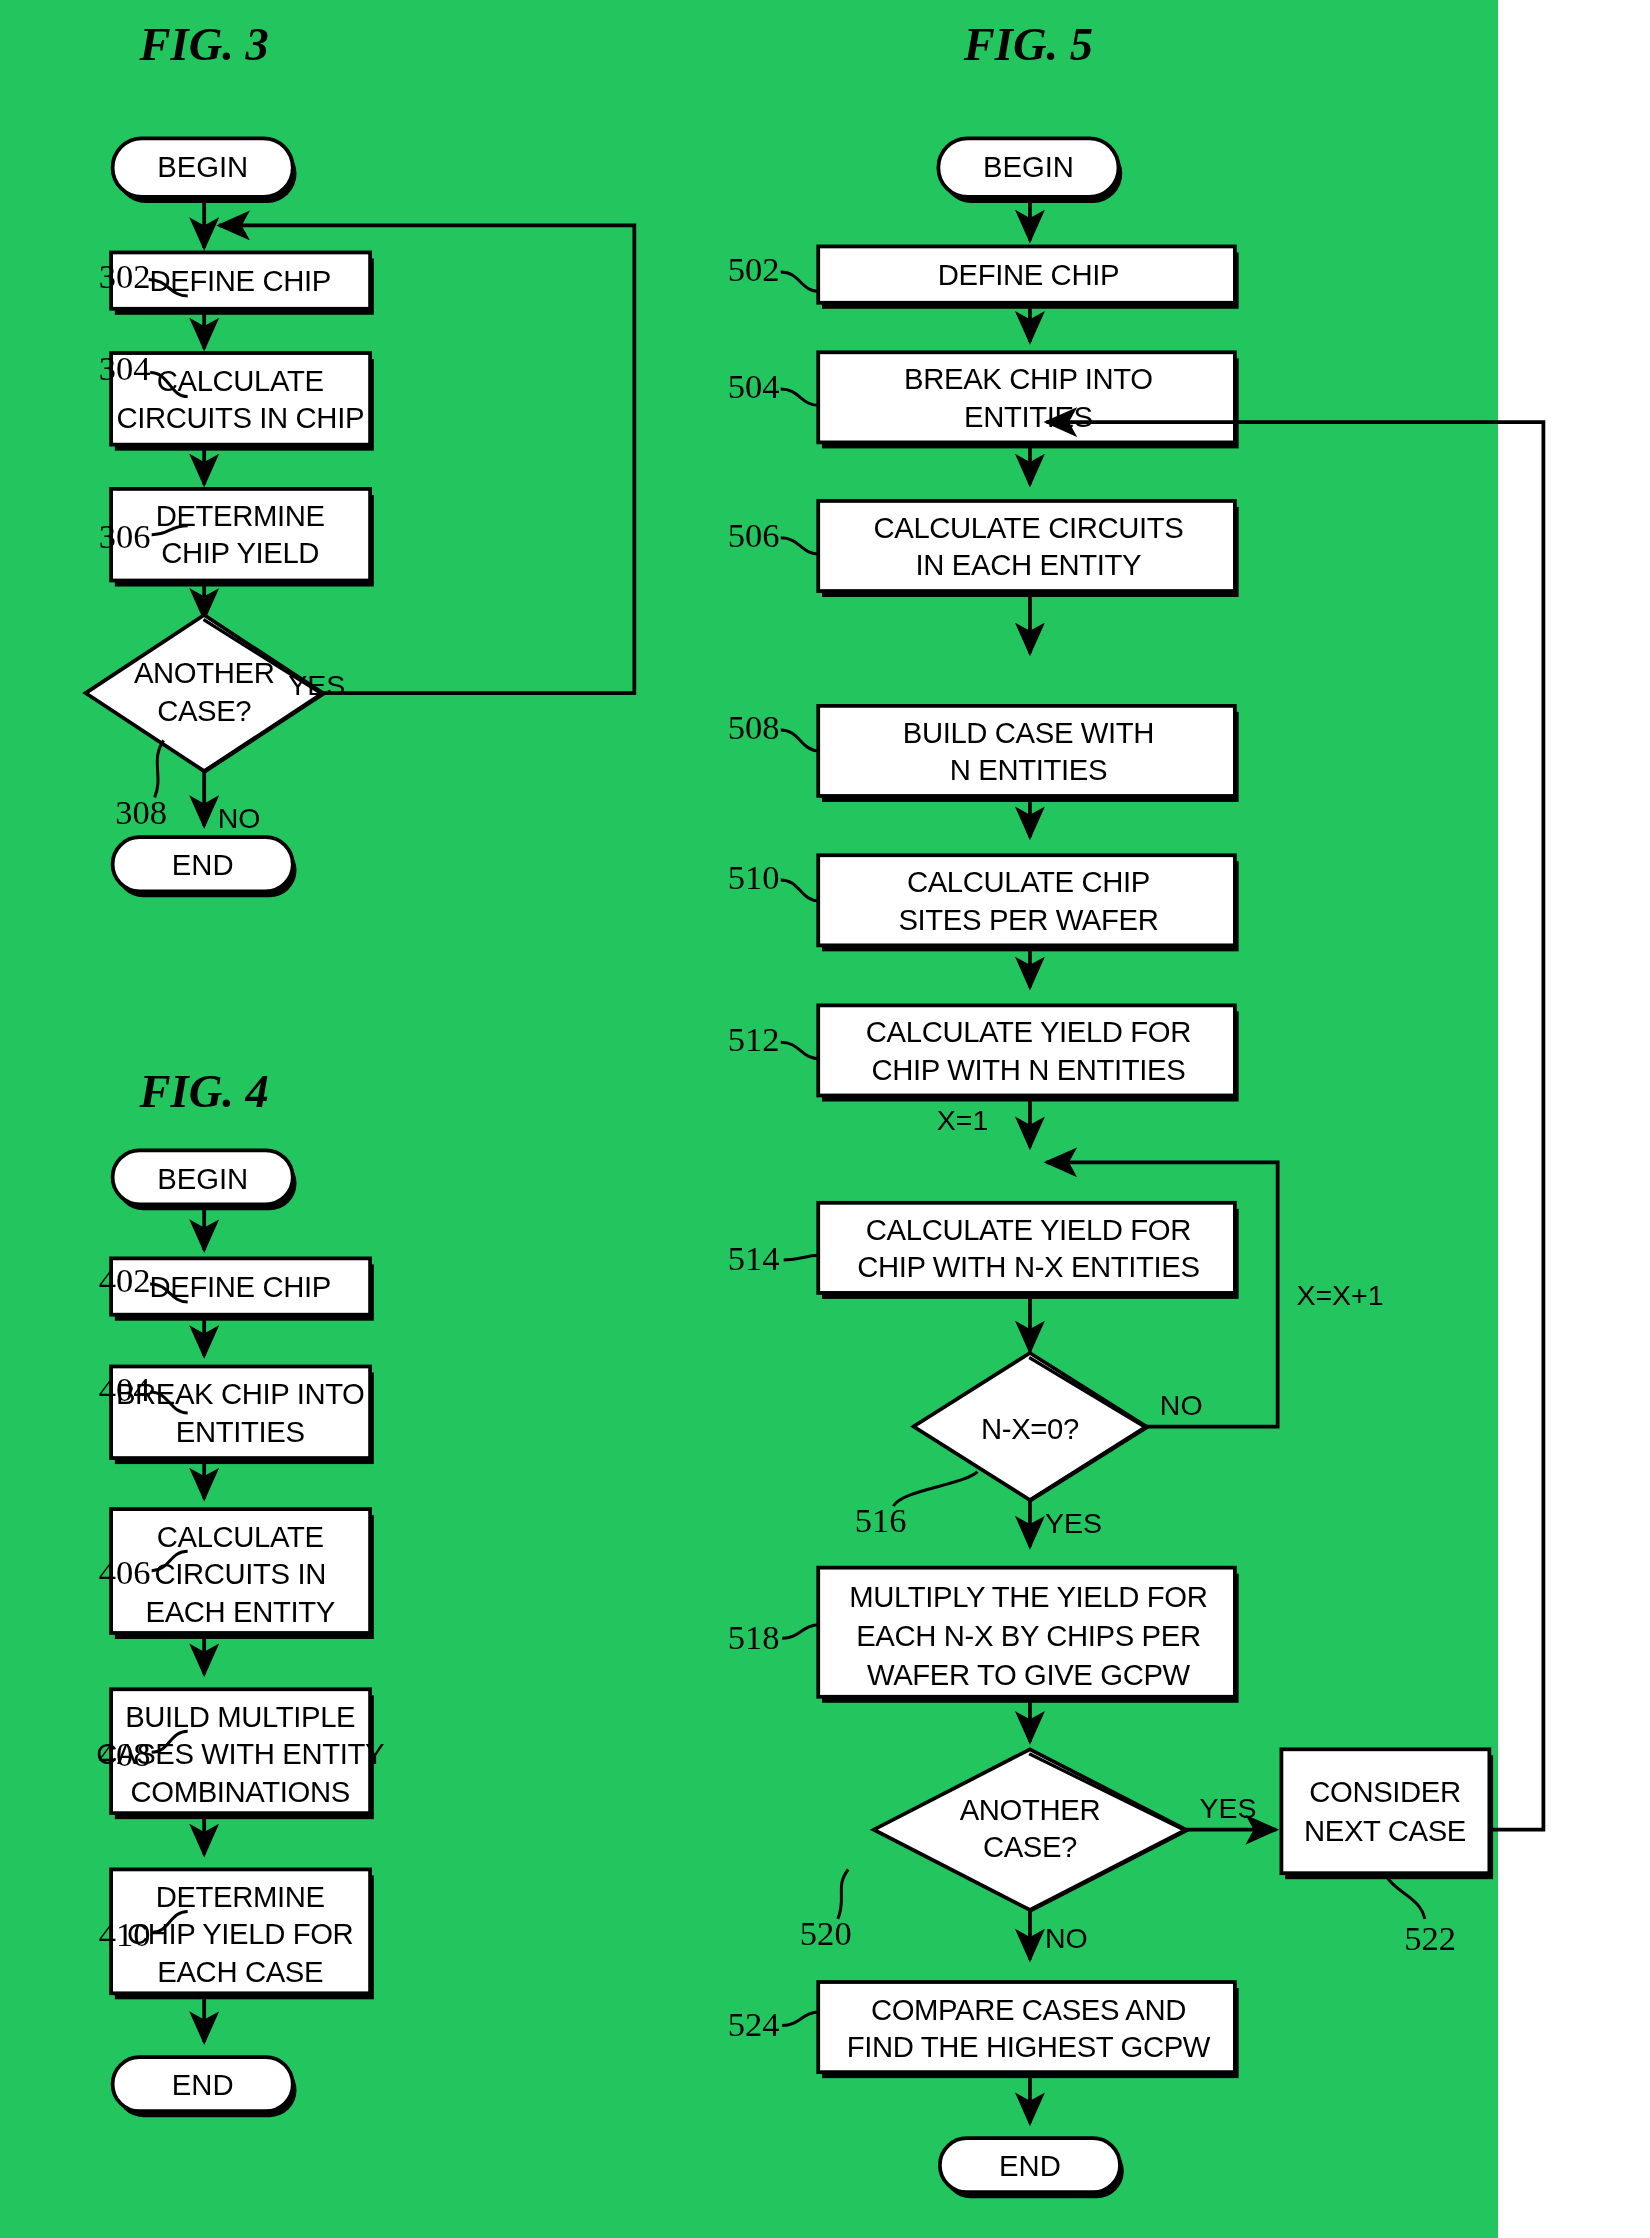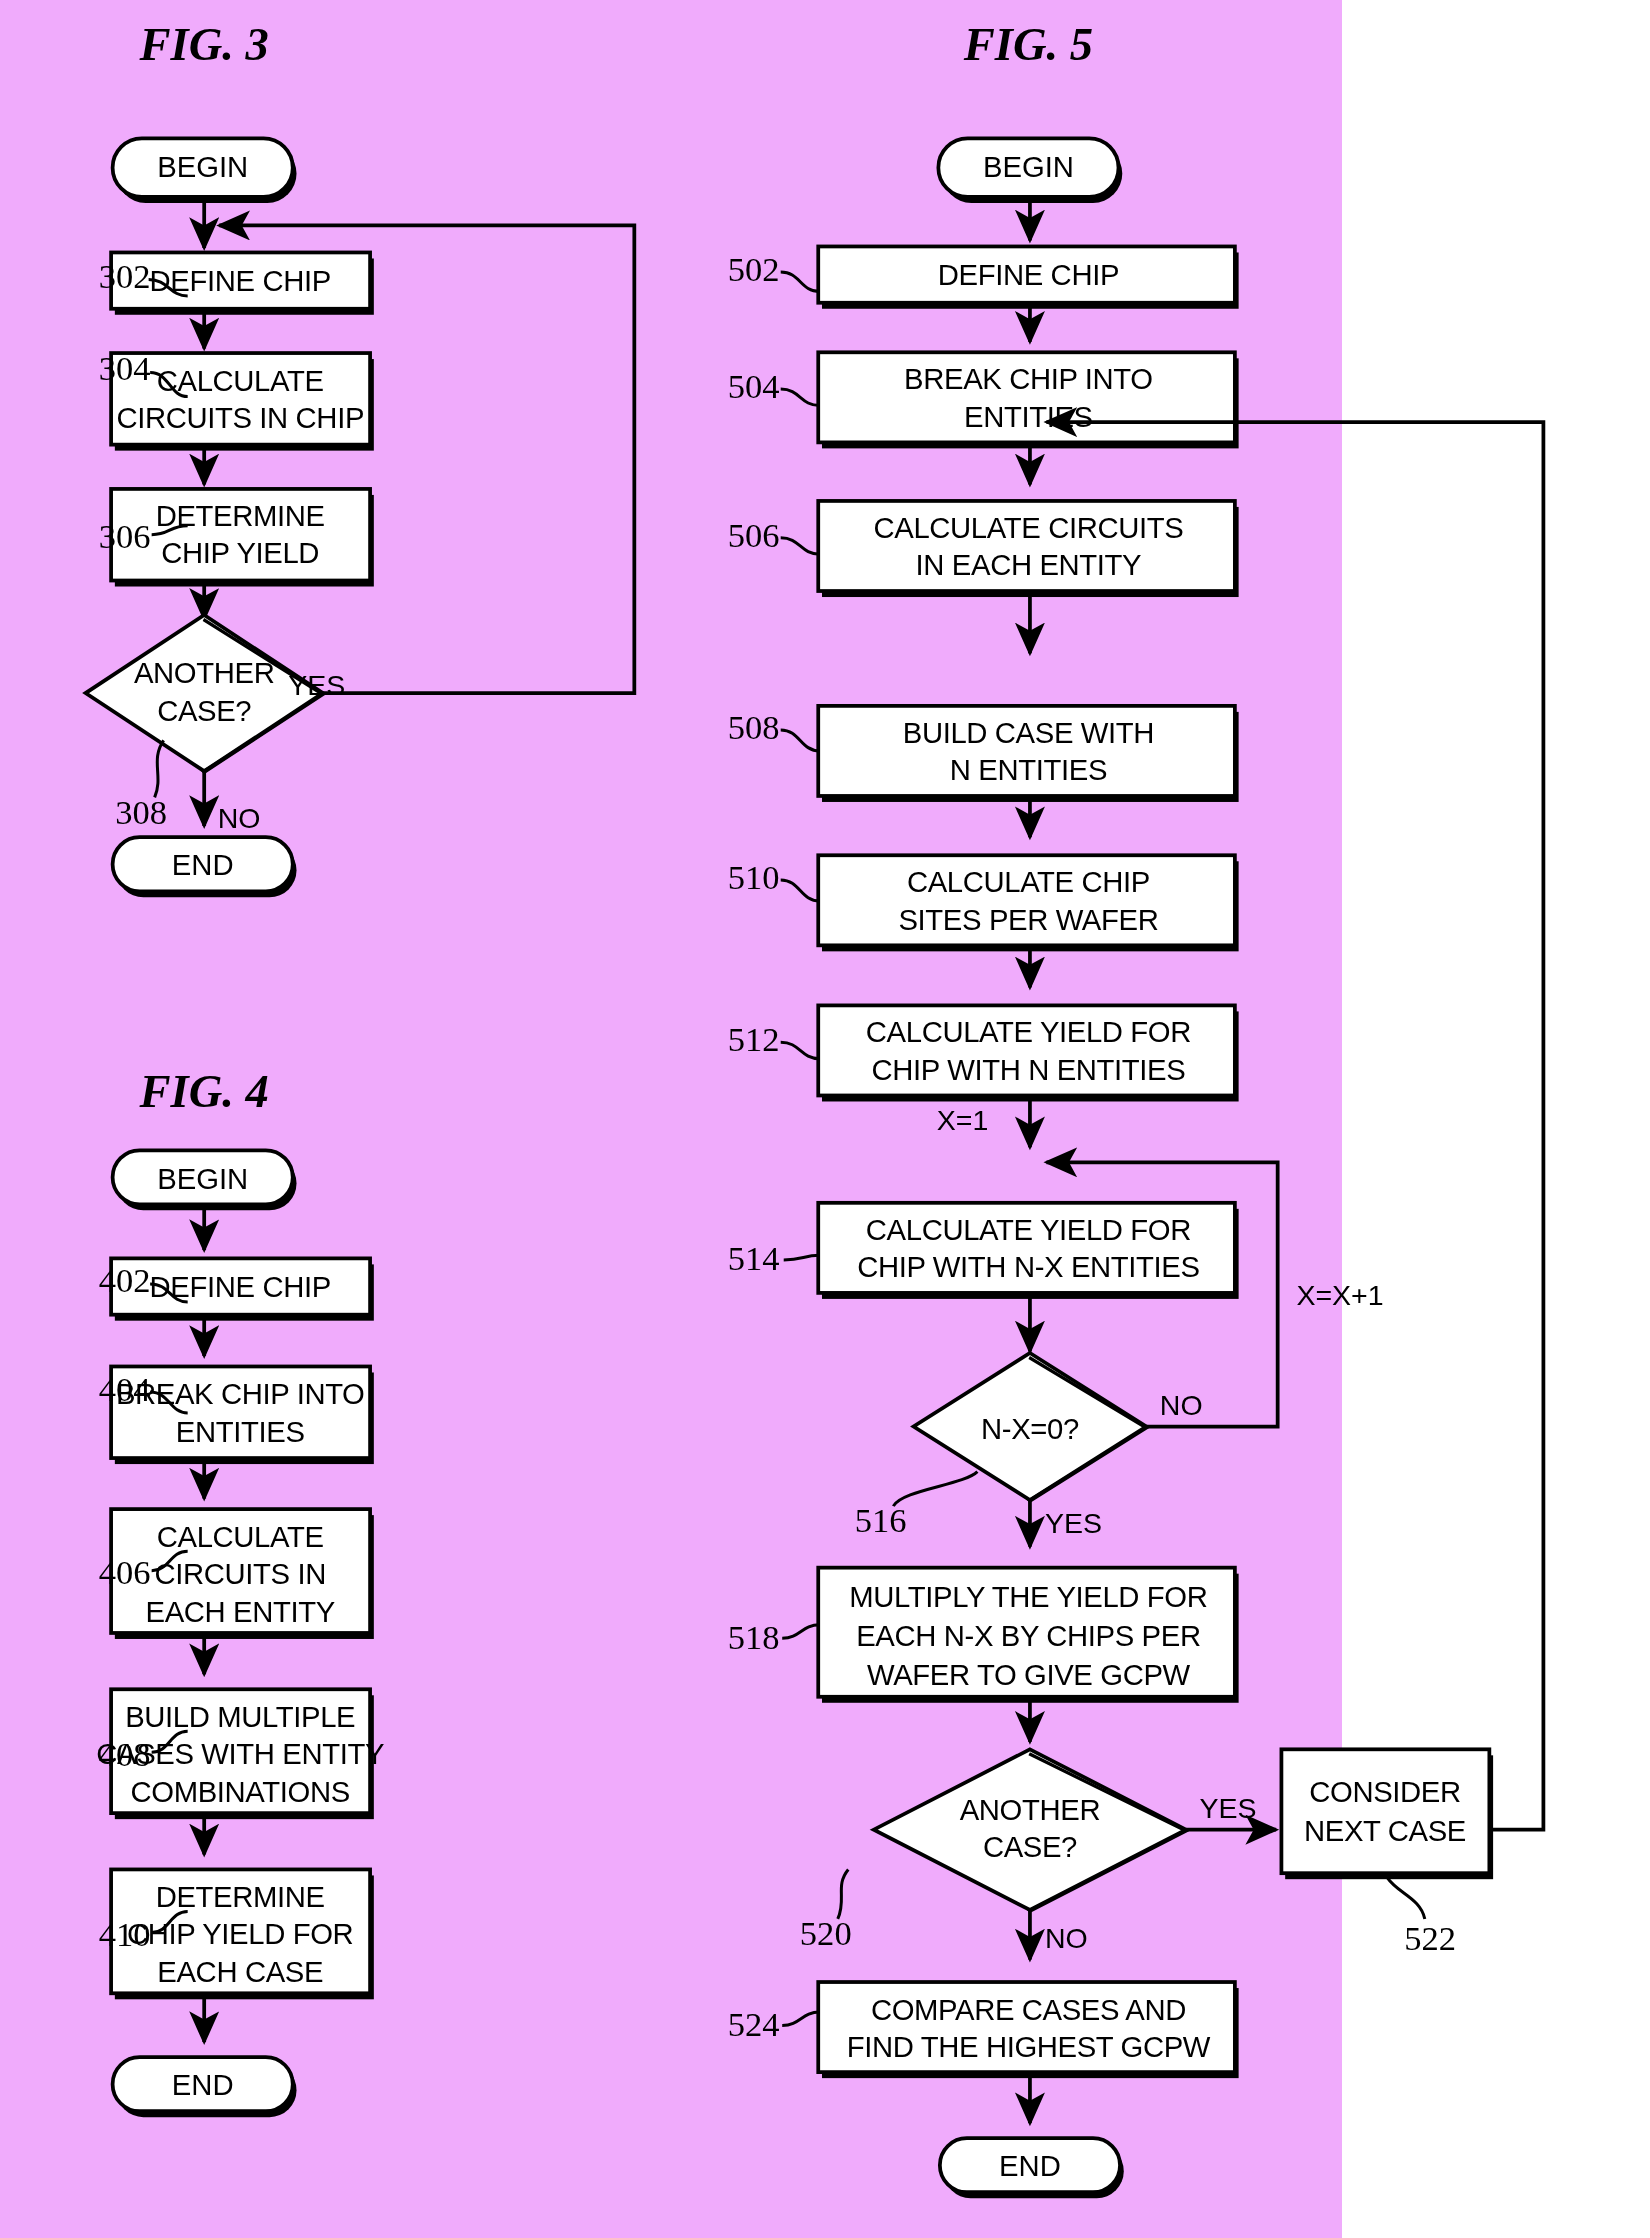--- a/index.html
+++ b/index.html
@@ -8,23 +8,23 @@
     background: #ffffff;
   }
   body {
     width: 1650px;
     height: 2239px;
     font-family: "Liberation Sans", sans-serif;
     overflow: hidden;
   }
   #sheet {
     position: relative;
-    width: 1342px;
+    width: 1498px;
     height: 2239px;
-    background: #f0abfc;
+    background: #22c55e;
   }
   svg.flow {
     position: absolute;
     top: 0;
     left: 0;
     width: 1650px;
     height: 2239px;
   }
   .fig-title {
     font-family: "Liberation Serif", serif;

